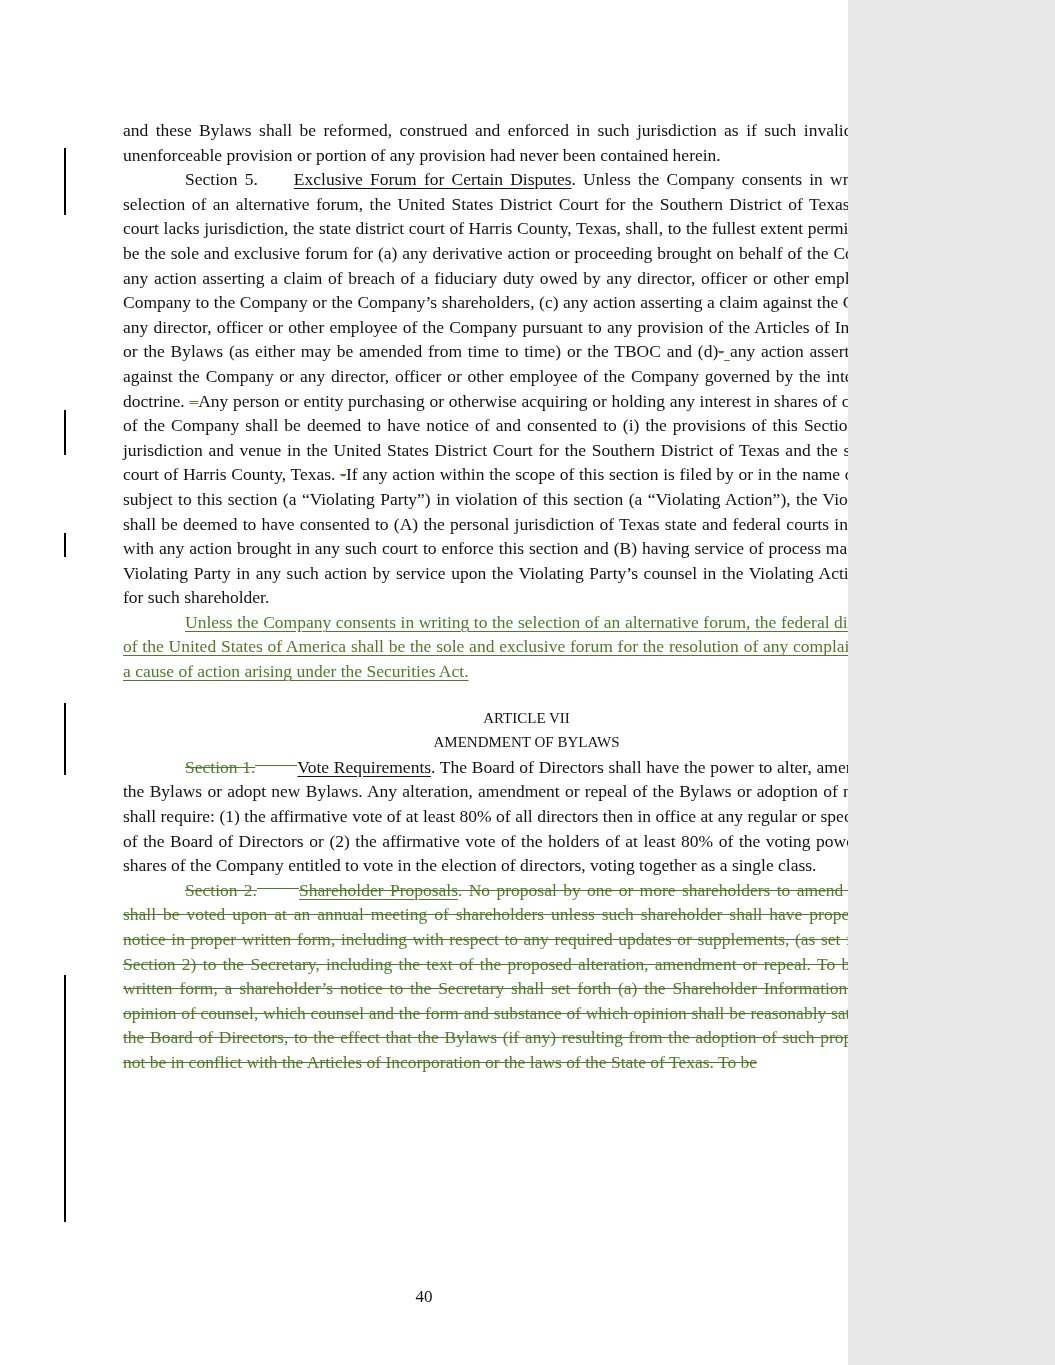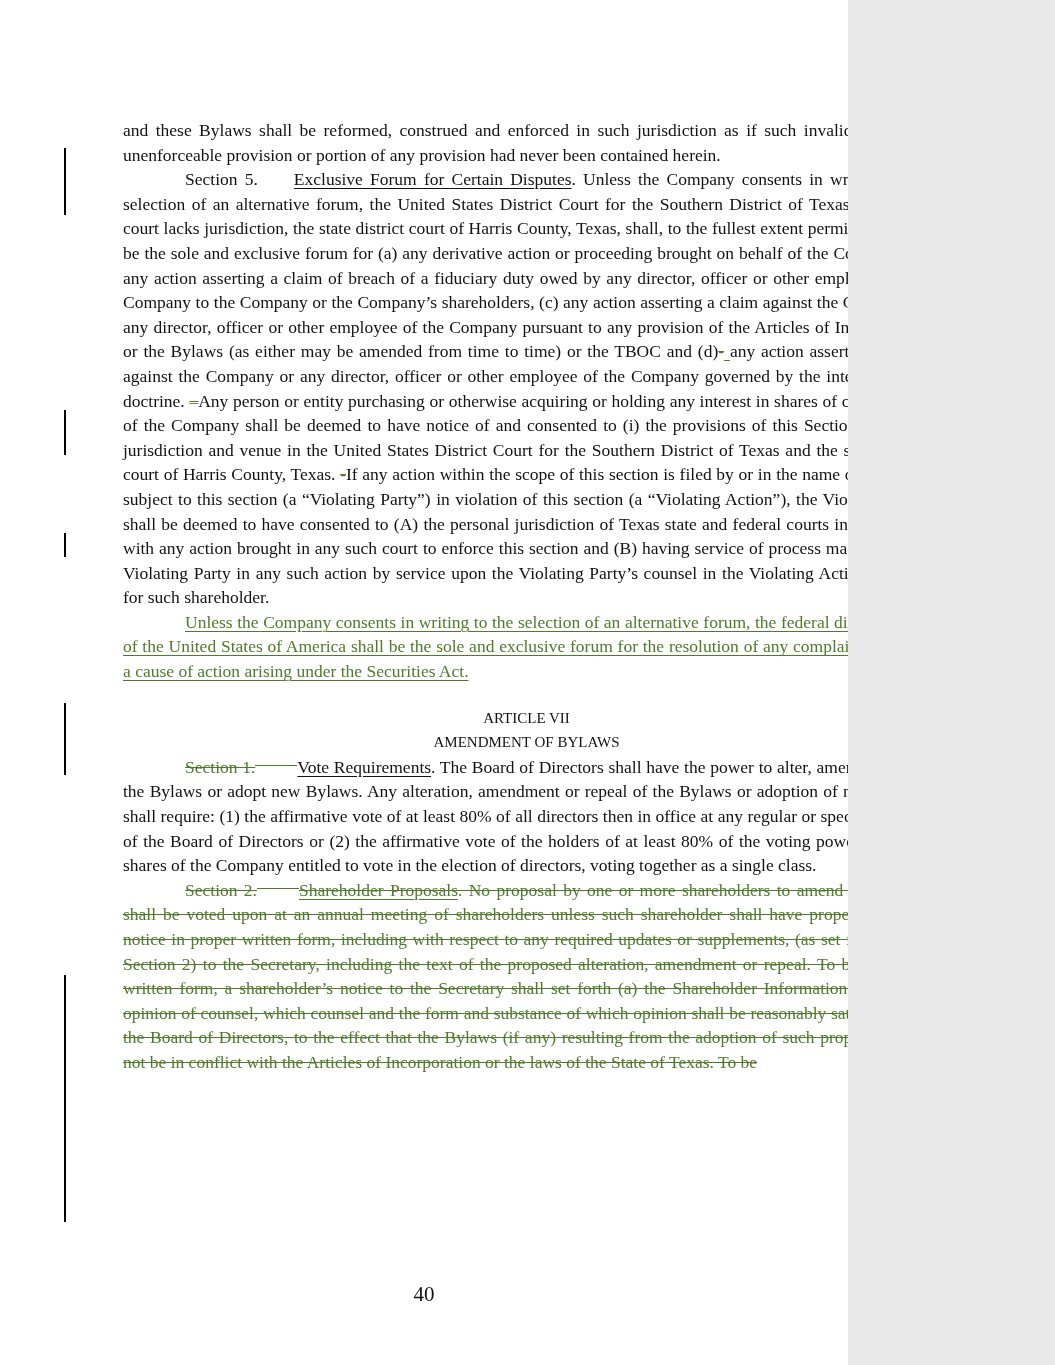--- a/index.html
+++ b/index.html
@@ -89,21 +89,21 @@
   }
   .cb1{top:148px;height:67px;}
   .cb2{top:410px;height:45px;}
   .cb3{top:533px;height:24px;}
   .cb4{top:703px;height:72px;}
   .cb5{top:975px;height:247px;}
   .footer{
     position:absolute;
     bottom:58px;left:0;right:0;
     text-align:center;
-    font-size:21px;
+    font-size:17px;
   }
 </style>
 </head>
 <body>
 
 <div class="page">
 
   <div class="change-bar cb1"></div>
   <div class="change-bar cb2"></div>
   <div class="change-bar cb3"></div>

